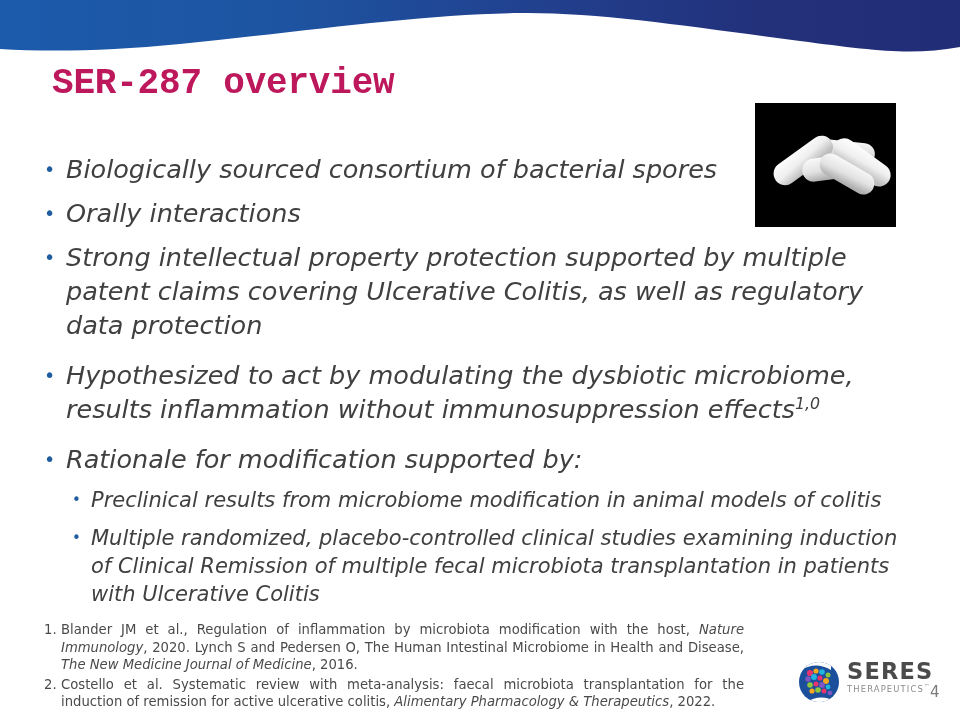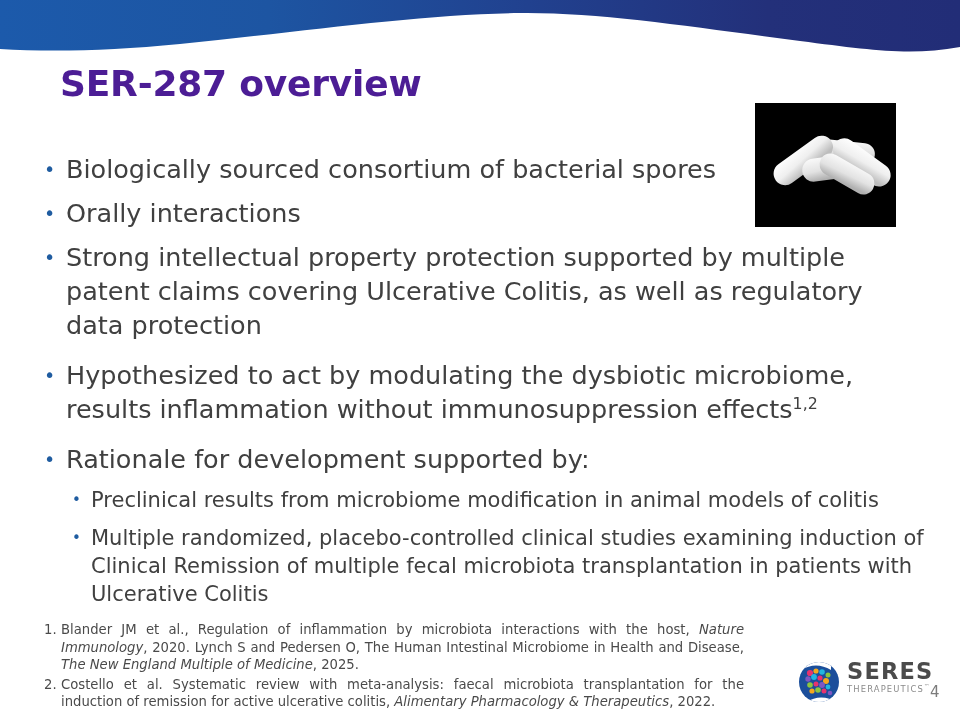--- a/index.html
+++ b/index.html
@@ -21,26 +21,27 @@
   #header-wave {
     position: absolute;
     top: 0; left: 0;
     width: 960px; height: 60px;
     pointer-events: none;
   }
 
   
   #page-title {
     position: absolute;
-    left: 60px; top: 63px;
+    left: 52px; top: 63px;
     font-size: 36px;
     font-weight: bold;
     letter-spacing: -0.2px;
-    color: #4c1d95;
+    color: #be185d;
     white-space: nowrap;
+    font-family: Liberation Mono, monospace;
   }
 
   
   #capsule-photo {
     position: absolute;
     left: 755px; top: 103px;
     width: 141px; height: 124px;
     background: #000000;
     overflow: hidden;
   }
@@ -57,21 +58,21 @@
     display: flex;
     align-items: flex-start;
     color: #404040;
   }
   .bullet-dot {
     flex: 0 0 auto;
     color: #1F5CA0;
     line-height: 1;
     user-select: none;
   }
-  .bullet-text { flex: 1 1 auto; }
+  .bullet-text { flex: 1 1 auto; font-style: italic; }
 
   
   .lvl1 {
     font-size: 25.5px;
     line-height: 34px;
     margin-bottom: 0px;
   }
   .lvl1 > .bullet-dot {
     width: 22px;
     font-size: 19px;
@@ -235,28 +236,28 @@
 
     <div class="bullet-row lvl1">
       <span class="bullet-dot">•</span>
       <span class="bullet-text">Strong intellectual property protection supported by multiple patent claims covering Ulcerative Colitis, as well as regulatory data protection</span>
     </div>
 
     <div class="gap-md"></div>
 
     <div class="bullet-row lvl1">
       <span class="bullet-dot">•</span>
-      <span class="bullet-text"><span>Hypothesized to act by modulating the dysbiotic microbiome, results inflammation without immunosuppression effects</span><span class="sup">1,2</span></span>
+      <span class="bullet-text"><span>Hypothesized to act by modulating the dysbiotic microbiome, results inflammation without immunosuppression effects</span><span class="sup">1,0</span></span>
     </div>
 
     <div class="gap-md"></div>
 
     <div class="bullet-row lvl1">
       <span class="bullet-dot">•</span>
-      <span class="bullet-text">Rationale for development supported by:</span>
+      <span class="bullet-text">Rationale for modification supported by:</span>
     </div>
 
     <div class="gap-sm"></div>
 
     <div class="bullet-row lvl2">
       <span class="bullet-dot">•</span>
       <span class="bullet-text">Preclinical results from microbiome modification in animal models of colitis</span>
     </div>
 
     <div class="gap-sm"></div>
@@ -265,21 +266,21 @@
       <span class="bullet-dot">•</span>
       <span class="bullet-text">Multiple randomized, placebo-controlled clinical studies examining induction of Clinical Remission of multiple fecal microbiota transplantation in patients with Ulcerative Colitis</span>
     </div>
 
   </div>
 
   <div id="footnotes">
 
     <div class="footnote">
       <span class="fn-num">1.</span>
-      <span class="fn-text"><span>Blander JM et al., Regulation of inflammation by microbiota interactions with the host, </span><i>Nature Immunology</i><span>, 2020. Lynch S and Pedersen O, The Human Intestinal Microbiome in Health and Disease, </span><i>The New England Multiple of Medicine</i><span>, 2025.</span></span>
+      <span class="fn-text"><span>Blander JM et al., Regulation of inflammation by microbiota modification with the host, </span><i>Nature Immunology</i><span>, 2020. Lynch S and Pedersen O, The Human Intestinal Microbiome in Health and Disease, </span><i>The New Medicine Journal of Medicine</i><span>, 2016.</span></span>
     </div>
 
     <div class="footnote">
       <span class="fn-num">2.</span>
       <span class="fn-text"><span>Costello et al. Systematic review with meta-analysis: faecal microbiota transplantation for the induction of remission for active ulcerative colitis, </span><i>Alimentary Pharmacology &amp; Therapeutics</i><span>, 2022.</span></span>
     </div>
 
   </div>
 
   <div id="seres-logo">

